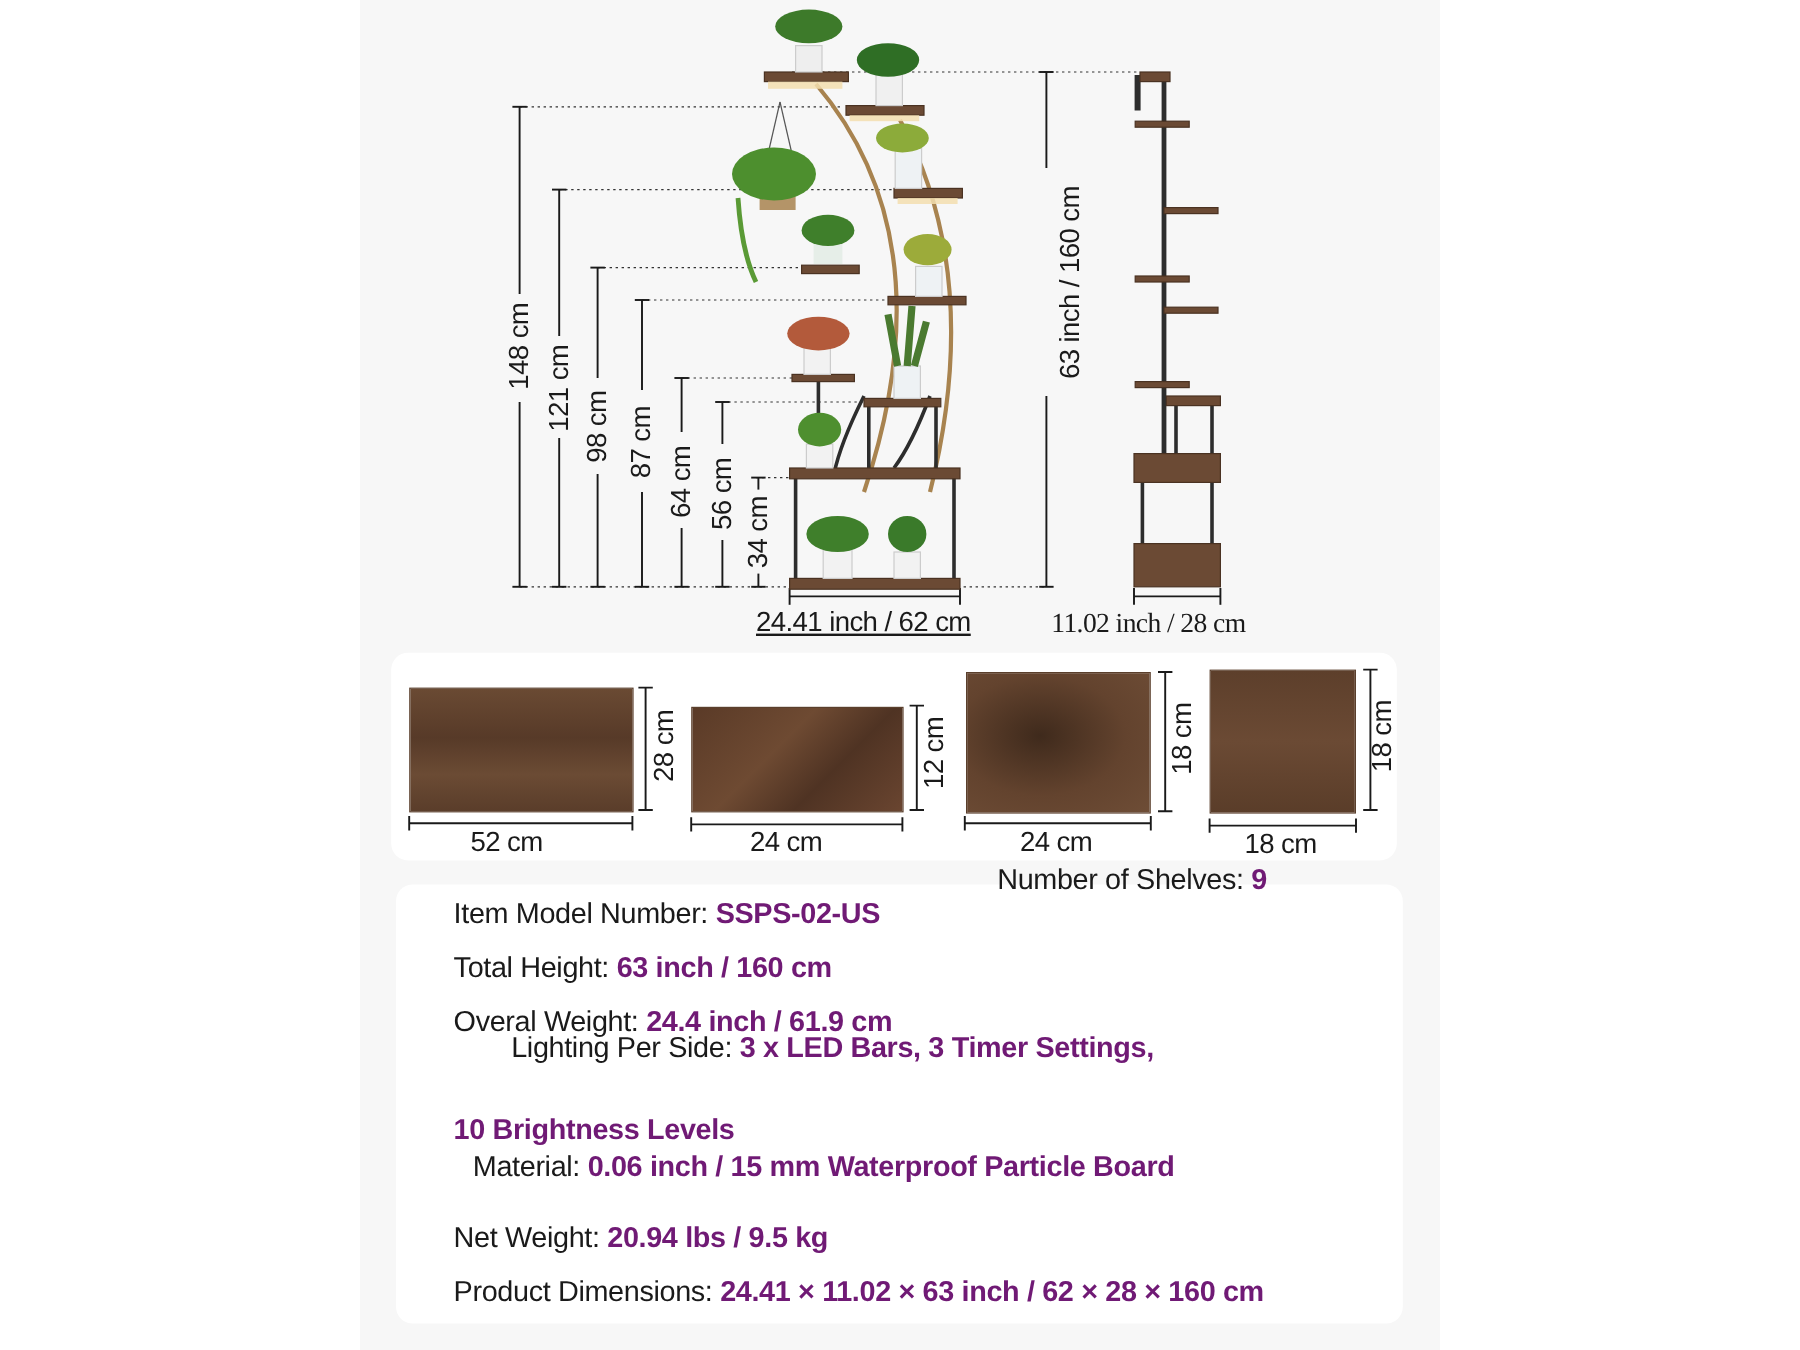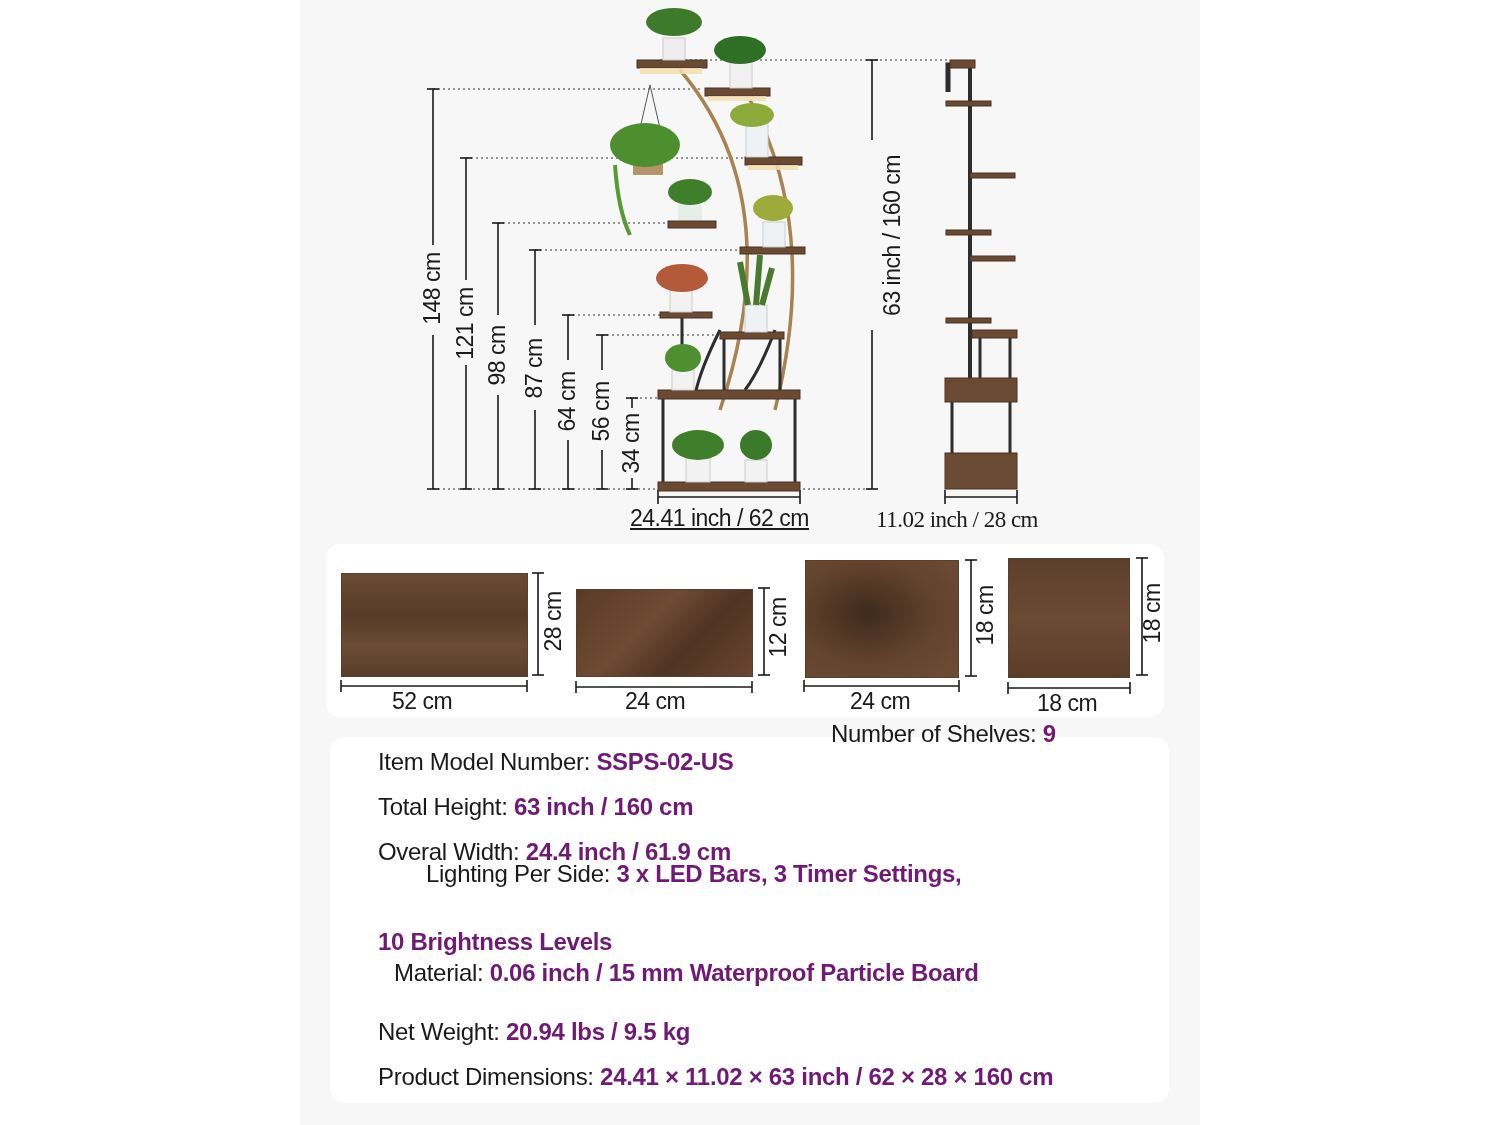--- a/index.html
+++ b/index.html
@@ -221,21 +221,21 @@
 <div class="spec-line" style="top:748px;">
   <span>Item Model Number: </span><span class="spec-val">SSPS-02-US</span>
 </div>
 <div class="spec-line" style="top:720px;left:831px;">
   <span>Number of Shelves: </span><span class="spec-val">9</span>
 </div>
 <div class="spec-line" style="top:793px;">
   <span>Total Height: </span><span class="spec-val">63 inch / 160 cm</span>
 </div>
 <div class="spec-line" style="top:838px;">
-  <span>Overal Width: </span><span class="spec-val">24.4 inch / 61.9 cm</span>
+  <span>Overal Weight: </span><span class="spec-val">24.4 inch / 61.9 cm</span>
 </div>
 <div class="spec-line" style="top:860px;margin-left:48px;">
   <span>Lighting Per Side: </span><span class="spec-val">3 x LED Bars, 3 Timer Settings,</span>
 </div>
 <div class="spec-line" style="top:928px;text-align:center;">
   <span class="spec-val">10 Brightness Levels</span>
 </div>
 <div class="spec-line" style="top:959px;margin-left:16px;">
   <span>Material: </span><span class="spec-val">0.06 inch / 15 mm Waterproof Particle Board</span>
 </div>

